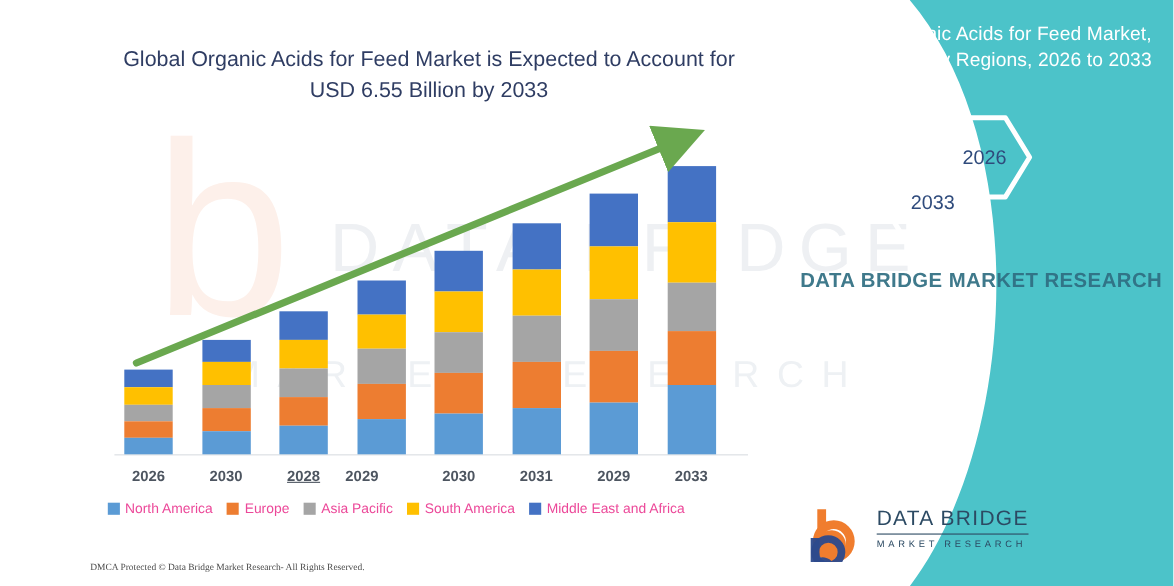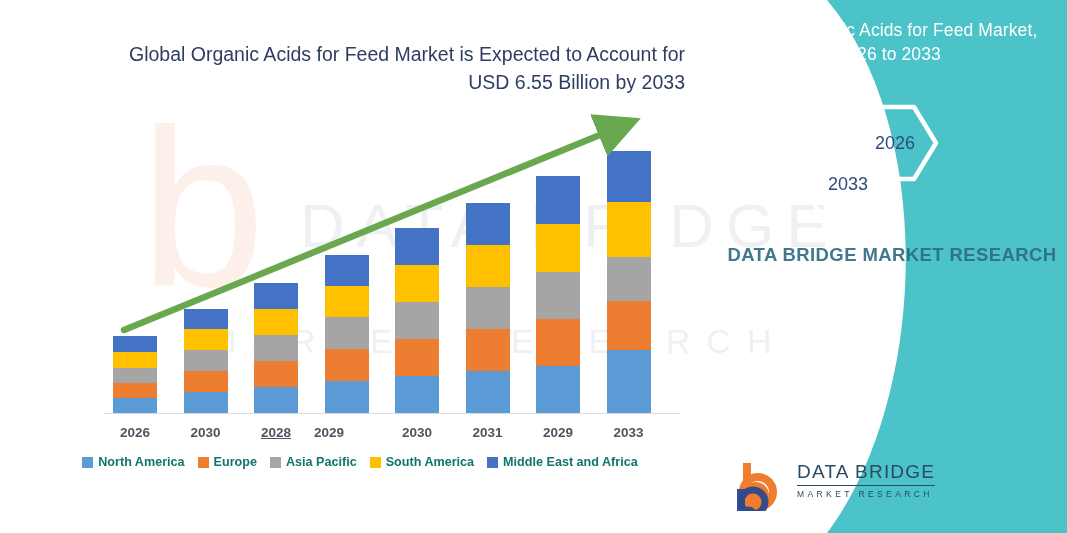--- a/index.html
+++ b/index.html
@@ -17,21 +17,21 @@
     position:absolute; top:0; right:0; width:360px; height:533px;
     overflow:hidden;
   }
   .right-panel .teal{
     position:absolute; inset:0;
     background:#4cc3c9;
     clip-path: path("M 120 0 L 360 0 L 360 533 L 120 533 C 220 400 230 130 120 0 Z");
   }
   .panel-title{
     position:absolute; top:18px; left:30px; width:310px;
-    text-align:left; color:#ffffff;
+    text-align:right; color:#ffffff;
     font-size:17.5px; line-height:1.38; font-weight:400;
     letter-spacing:.1px;
   }
   .hexwrap{position:absolute;top:98px;left:0;width:360px;height:110px;}
   .hex{position:absolute;}
   .hex svg{display:block;}
   .hex .hexlabel{
     position:absolute; inset:0;
     display:flex; align-items:center; justify-content:center;
     color:#2f4b7c; font-size:18px; font-weight:400;
@@ -53,21 +53,21 @@
     color:#2c4a63;font-size:19px;letter-spacing:1.2px;font-weight:400;
     border-bottom:1.2px solid #2c4a63; padding-bottom:2px; display:inline-block;
   }
   .logo-text .l2{
     color:#2c4a63;font-size:8.5px;letter-spacing:3.4px;margin-top:3px;
   }
 
   
   .chart-title{
     position:absolute; top:40px; left:95px; width:590px;
-    text-align:right; color:#2f3d63;
+    text-align:center; color:#2f3d63;
     font-size:19.5px; line-height:1.45; font-weight:400;
   }
 
   
   .wm{
     position:absolute; pointer-events:none; user-select:none;
     color:#eceff3; font-weight:400; white-space:nowrap;
   }
   .wm-b{left:140px; top:96px; font-size:225px; color:#fdf0ea; line-height:1;}
   .wm-data{left:300px; top:190px; font-size:62px; letter-spacing:12px; color:#eef0f3;}
@@ -88,21 +88,21 @@
   .arrow{position:absolute; left:100px; top:110px; width:560px; height:240px;}
 
   
   .legend{
     position:absolute; left:0; top:455px; width:720px;
     display:flex; justify-content:center; align-items:center; gap:13px;
     flex-wrap:nowrap;
   }
   .leg-item{display:flex;align-items:center;gap:5px;}
   .leg-swatch{width:11px;height:11px;display:block;}
-  .leg-label{font-size:12.6px;font-weight:bold;color:#0f766e;white-space:nowrap;}
+  .leg-label{font-size:12.6px;font-weight:normal;color:#ec4899;white-space:nowrap;}
 
   
   .footer{position:absolute;left:0;top:508px;width:720px;height:20px;}
   .footer span{
     position:absolute; font-family:"Liberation Serif",serif;
     font-size:8.6px; color:#4a4a4a; white-space:nowrap;
   }
   .f-left{left:82px;top:2px;}
   .f-right{left:400px;top:2px;}
 </style>
@@ -215,20 +215,21 @@
         <span class="leg-swatch" style="background: rgb(255, 192, 0);"></span>
         <span class="leg-label">South America</span>
       </div>
       <div class="leg-item">
         <span class="leg-swatch" style="background: rgb(68, 114, 196);"></span>
         <span class="leg-label">Middle East and Africa</span>
       </div>
     </div>
 
   <div class="footer">
+    <span class="f-left">DMCA Protected © Data Bridge Market Research- All Rights Reserved.</span>
   </div>
 
   <div class="right-panel">
     <div class="teal"></div>
 
     <div class="panel-title">Global Organic Acids for Feed Market, By Regions, 2026 to 2033</div>
 
     <div class="hexwrap">
       <div class="hex" id="hex-2026">
         <svg width="92" height="82" viewBox="0 0 92 82">

